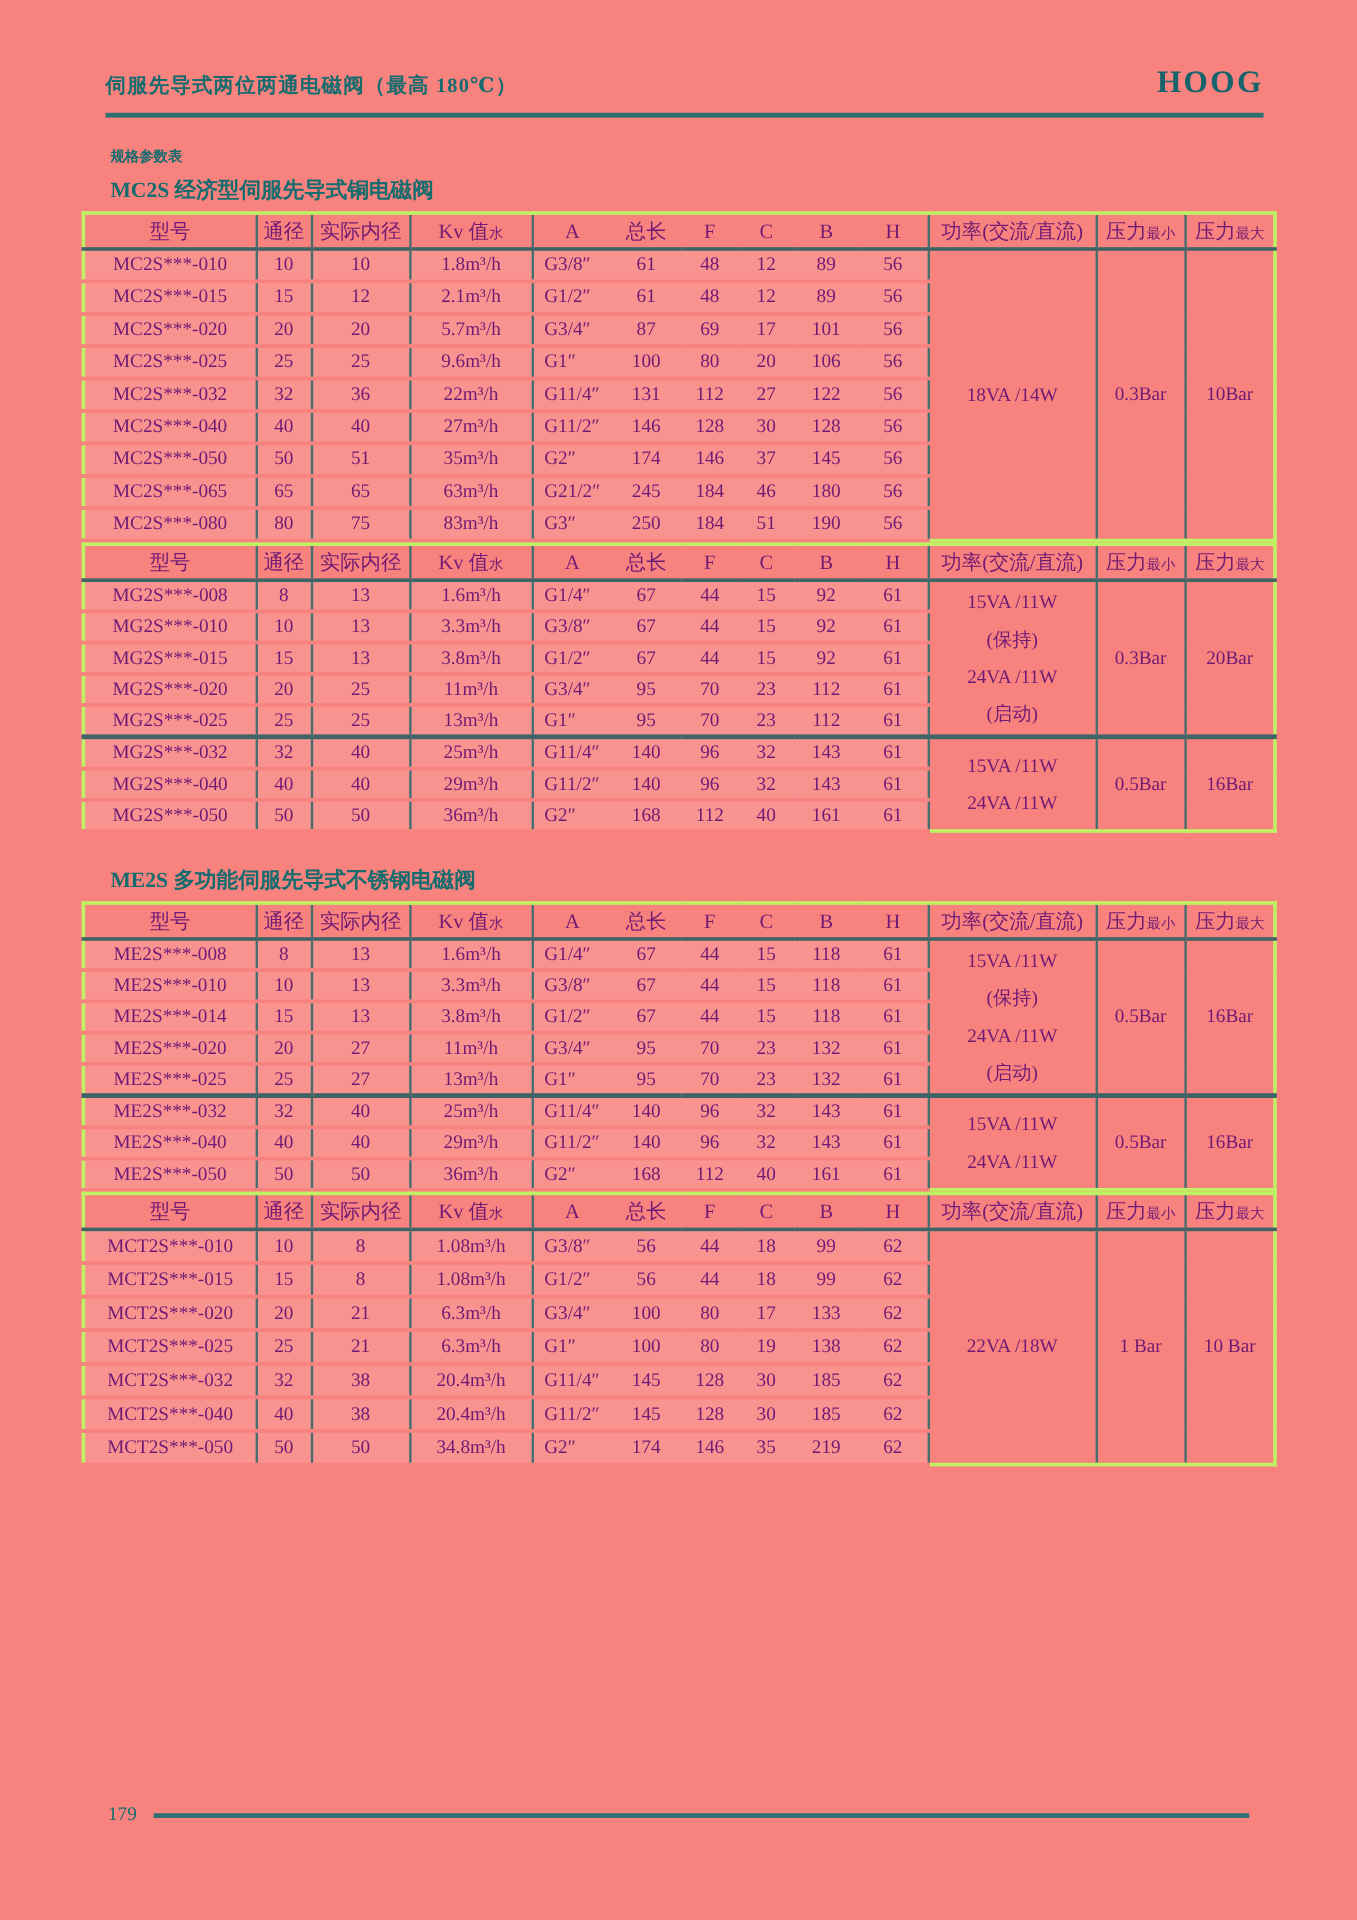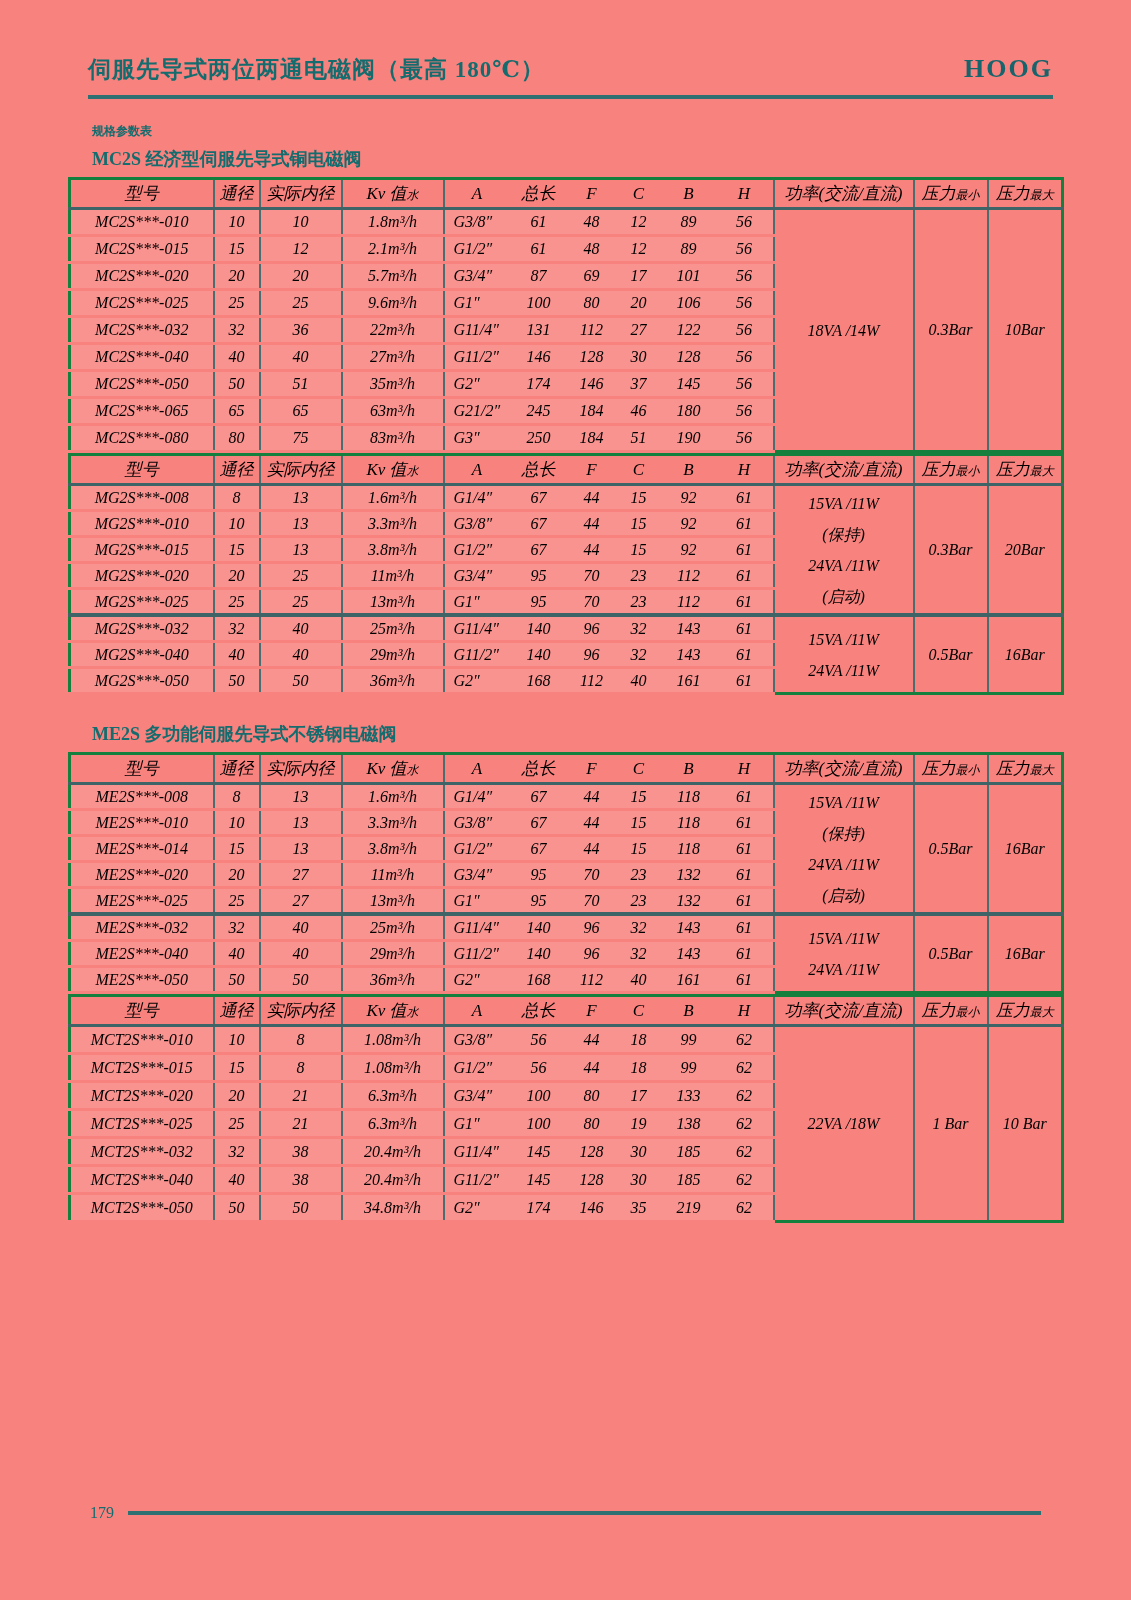--- a/index.html
+++ b/index.html
@@ -13,35 +13,34 @@
   }
   .page-header {
     margin:0 78px 0 88px;
     padding-top:54px;
     padding-bottom:10px;
     display:flex;
     justify-content:space-between;
     align-items:baseline;
     border-bottom:4px solid #2F7173;
   }
-  .doc-title { font-size:23px; font-weight:bold; margin:0; letter-spacing:1px; }
+  .doc-title { font-size:17px; font-weight:bold; margin:0; letter-spacing:1px; }
   .brand { font-size:26px; font-weight:bold; letter-spacing:2px; color:#17646C; }
   .content { margin-left:68px; width:993px; }
   .section-heading { margin:24px 0 0 24px; font-size:12px; font-weight:bold; }
   .table-title { margin:27px 0 6px 24px; font-size:18px; font-weight:bold; }
   .table-block.first .table-title { margin-top:7px; }
 
   table.spec-table {
     border-collapse:collapse;
     table-layout:fixed;
     width:993px;
-    border:3px solid #15803d;
+    border:3px solid #bef264;
     font-size:16px;
-    color:#000000;
-    font-style:italic;
+    color:#701a75;
   }
   .spec-table th {
     font-weight:normal;
     font-size:17px;
     height:27px;
     padding:0;
     border-bottom:3px solid #3E6467;
     text-align:center;
     white-space:nowrap;
   }

